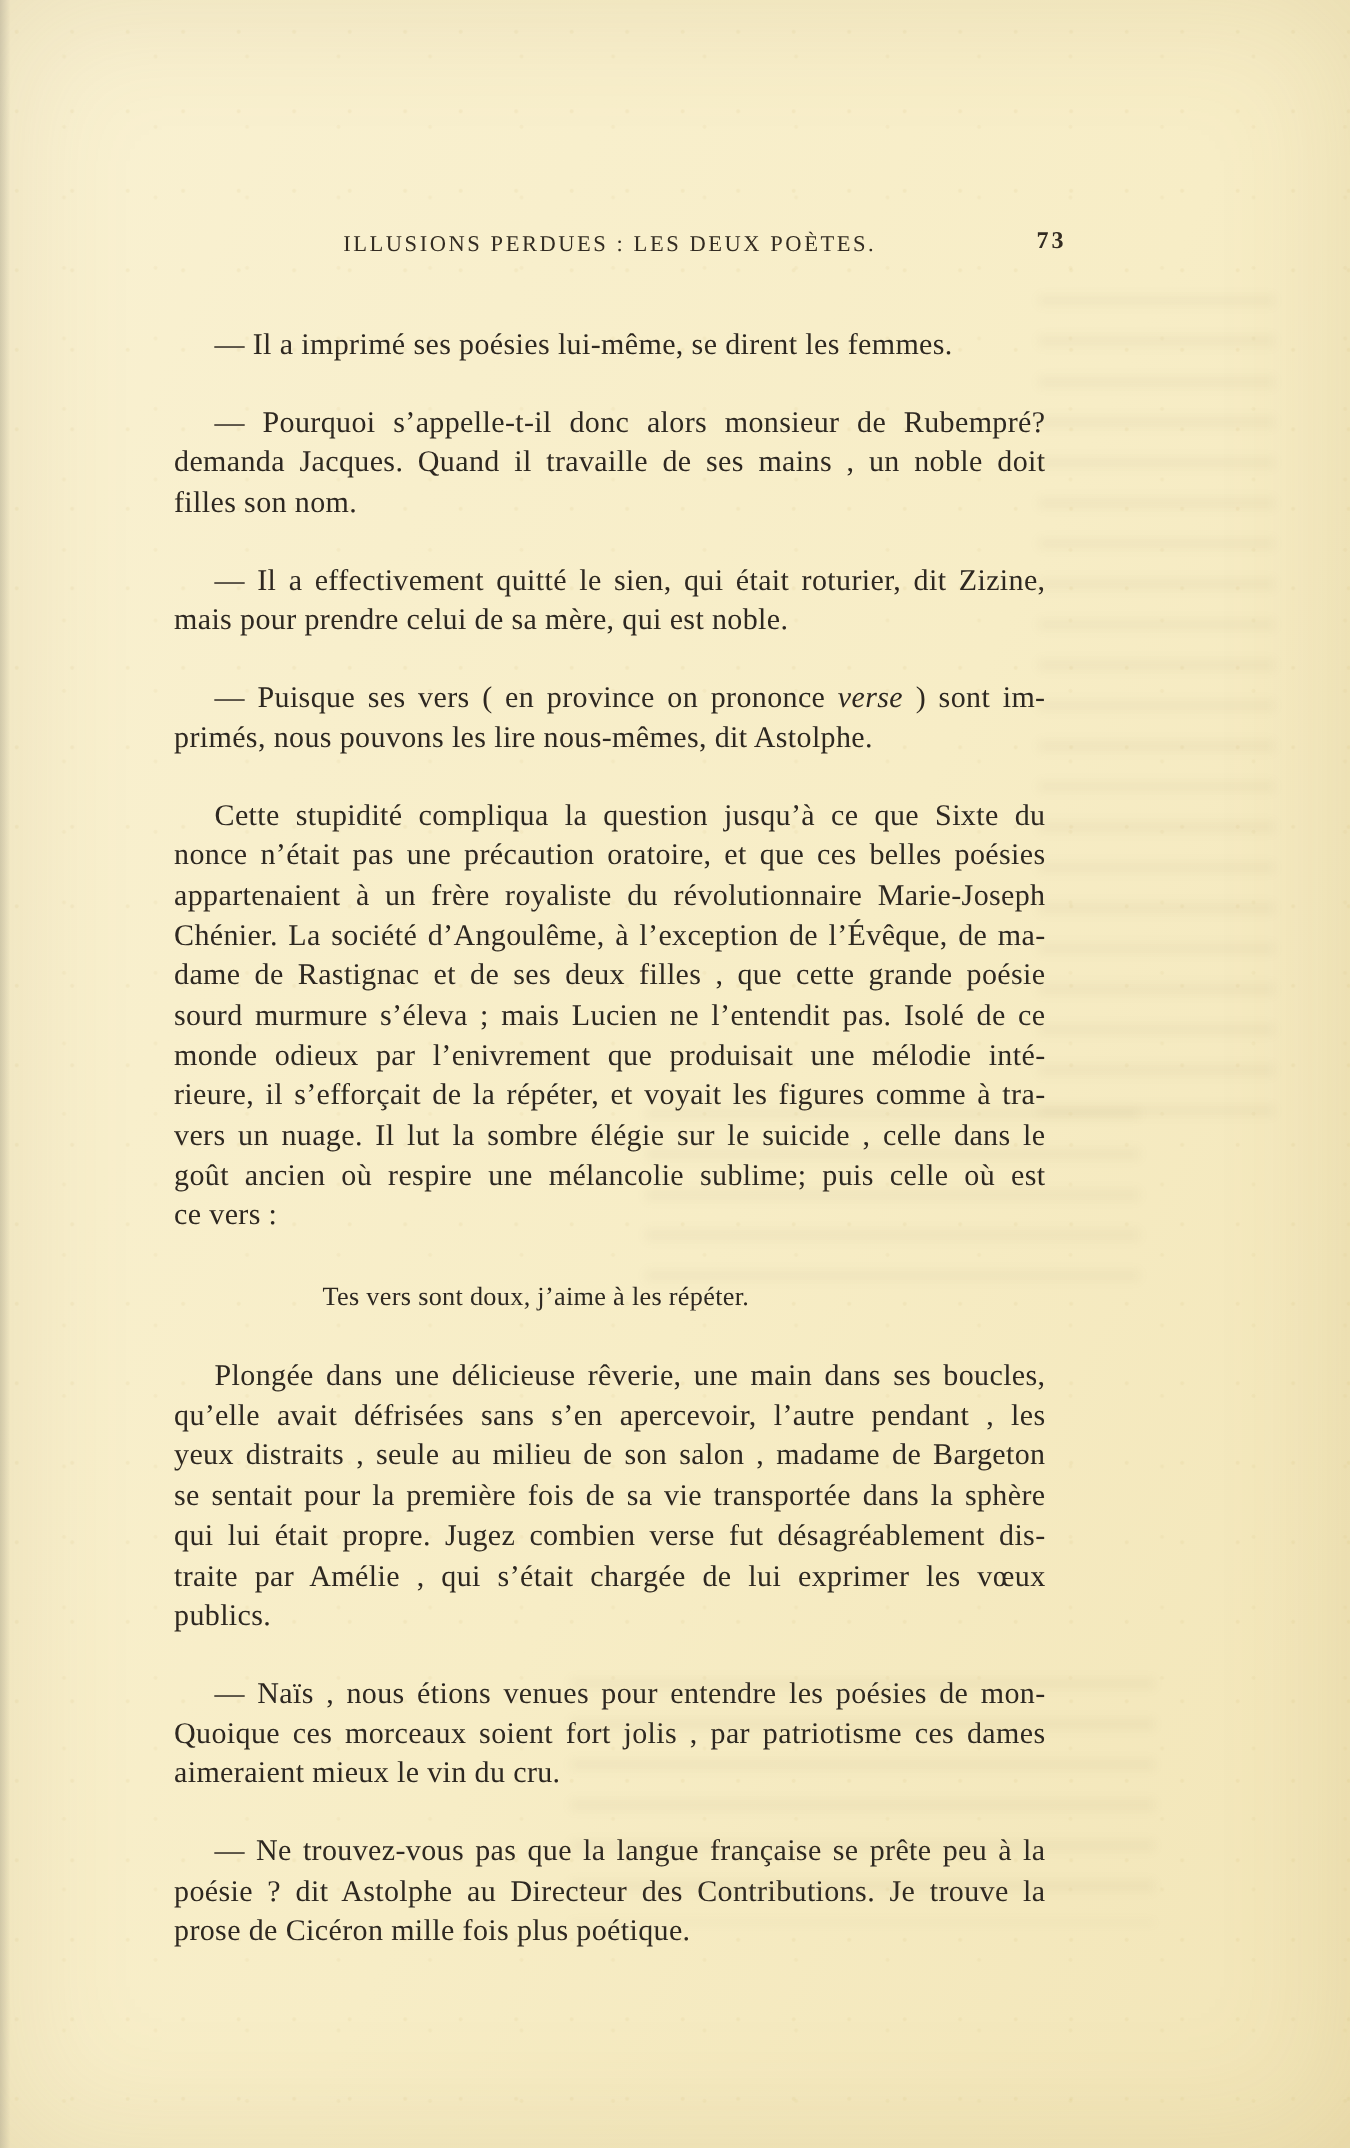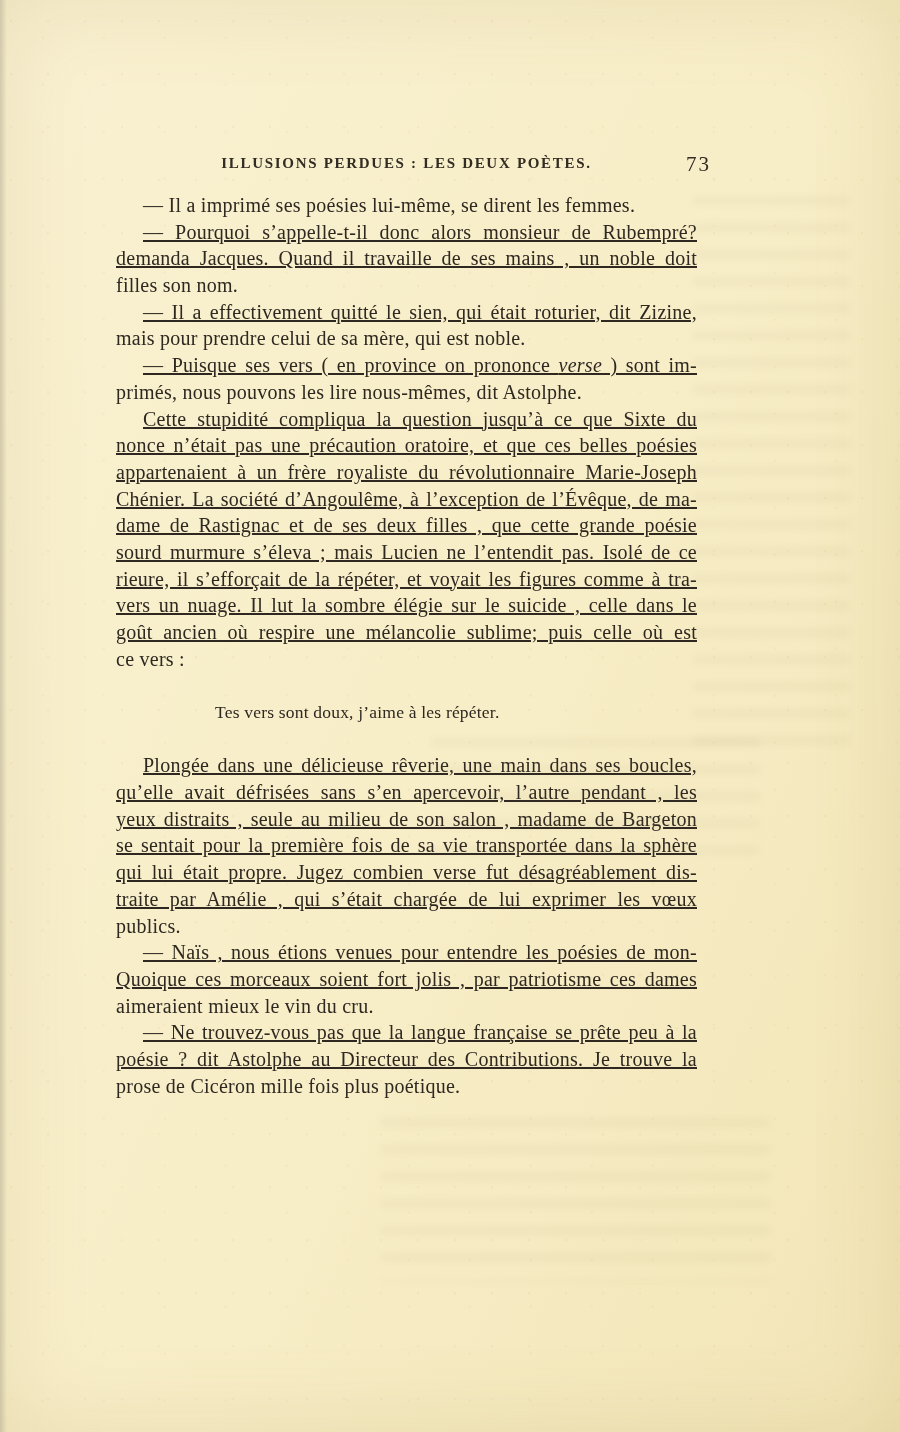--- a/index.html
+++ b/index.html
@@ -19,38 +19,38 @@
   .scan-edge {
     position: absolute; left: 0; top: 0; width: 7px; height: 100%;
     background: linear-gradient(90deg, rgba(135,130,115,0.30), rgba(135,130,115,0));
   }
   .header {
     position: absolute; left: 116px; top: 155px; width: 581px; height: 26px;
     color: #332c22;
   }
   .running-title {
     position: absolute; left: 0; right: 0; text-align: center;
-    font-size: 15px; font-weight: 700; letter-spacing: 1.7px;
+    font-size: 15px; font-weight: 400; letter-spacing: 1.7px;
     white-space: nowrap;
   }
   .page-number {
     position: absolute; right: -14px; top: -3px;
-    font-size: 21px; font-weight: 400; letter-spacing: 2px;
+    font-size: 16px; font-weight: 700; letter-spacing: 2px;
   }
   .text-block {
     position: absolute; left: 116px; top: 192px; width: 581px;
     color: #2e2821;
   }
   .para { margin: 0; }
   .line {
     height: 26.7px; line-height: 26.7px; font-size: 20px;
     letter-spacing: 0.25px; white-space: nowrap; overflow: visible;
   }
-  .jl { text-align: justify; text-align-last: justify; white-space: normal; text-decoration: underline; }
-  .fl { padding-left: 27px; }
+  .jl { text-align: justify; text-align-last: justify; white-space: normal; }
+  .fl { padding-left: 27px; margin-top: 25px; }
   .para.verse { margin: 27px 0; }
   .verse-line {
     font-size: 17.5px; padding-left: 99px; letter-spacing: 0.2px;
     height: 26px; line-height: 26px; margin-top: 12px;
   }
   .bleed {
     position: absolute; opacity: 0.55; filter: blur(3px); pointer-events: none;
     background: repeating-linear-gradient(180deg,
       rgba(150,133,92,0.10) 0 9px, rgba(150,133,92,0) 9px 27px);
   }
@@ -86,20 +86,21 @@
         <div class="line jl fl">— Puisque ses vers ( en province on prononce <i>verse</i> ) sont im-</div>
         <div class="line">primés, nous pouvons les lire nous-mêmes, dit Astolphe.</div>
       </div>
       <div class="para indent">
         <div class="line jl fl">Cette stupidité compliqua la question jusqu’à ce que Sixte du</div>
         <div class="line jl">nonce n’était pas une précaution oratoire, et que ces belles poésies</div>
         <div class="line jl">appartenaient à un frère royaliste du révolutionnaire Marie-Joseph</div>
         <div class="line jl">Chénier. La société d’Angoulême, à l’exception de l’Évêque, de ma-</div>
         <div class="line jl">dame de Rastignac et de ses deux filles , que cette grande poésie</div>
         <div class="line jl">sourd murmure s’éleva ; mais Lucien ne l’entendit pas. Isolé de ce</div>
+        <div class="line jl">monde odieux par l’enivrement que produisait une mélodie inté-</div>
         <div class="line jl">rieure, il s’efforçait de la répéter, et voyait les figures comme à tra-</div>
         <div class="line jl">vers un nuage. Il lut la sombre élégie sur le suicide , celle dans le</div>
         <div class="line jl">goût ancien où respire une mélancolie sublime; puis celle où est</div>
         <div class="line">ce vers :</div>
       </div>
       <div class="para verse">
         <div class="line verse-line">Tes vers sont doux, j’aime à les répéter.</div>
       </div>
       <div class="para indent">
         <div class="line jl fl">Plongée dans une délicieuse rêverie, une main dans ses boucles,</div>

